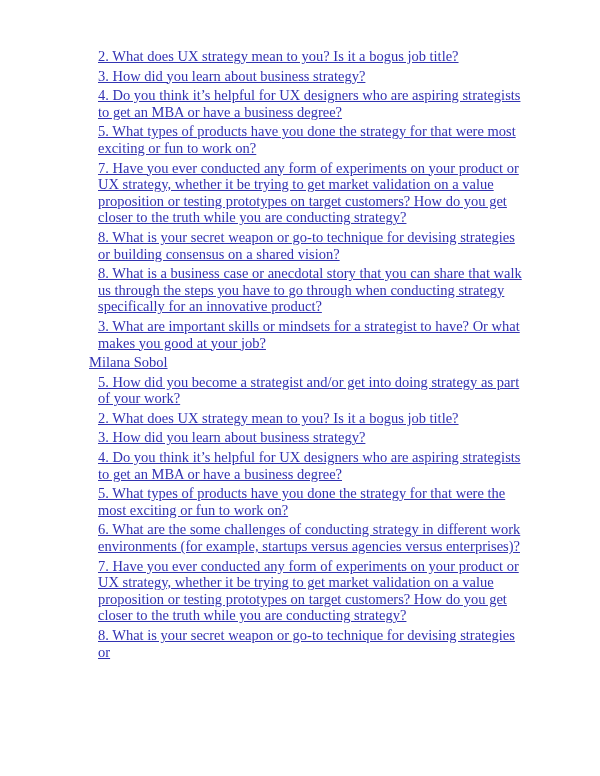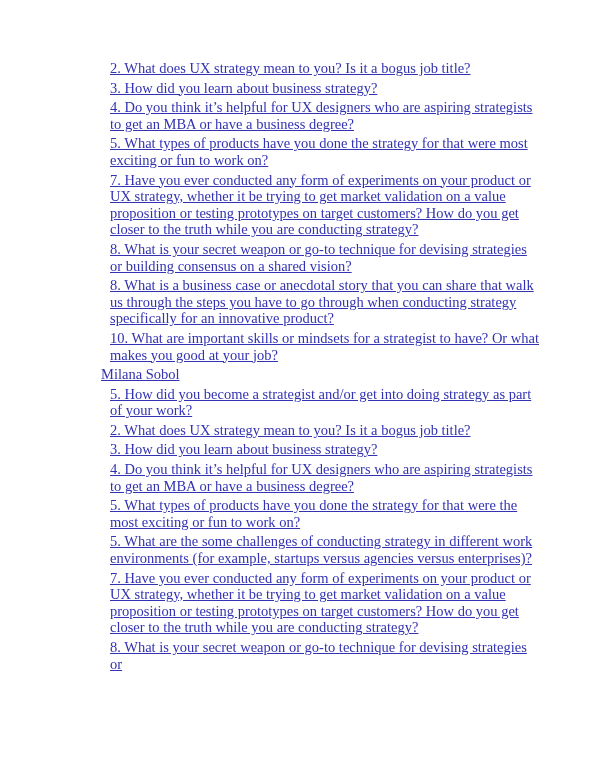--- a/index.html
+++ b/index.html
@@ -9,21 +9,21 @@
   }
   body {
     width: 600px;
     height: 776px;
     overflow: hidden;
     font-family: "Liberation Serif", serif;
   }
   #toc-root {
     padding-top: 44px;
     padding-left: 85px;
-    margin: 16px;
+    margin: 4px;
   }
   .toc-heading,
   .toc-question {
     display: block;
     color: var(--link-color, #3232b2);
     text-decoration: underline;
     font-size: 14.5px;
     line-height: 16.6px;
     margin: 0 0 3px 0;
     cursor: pointer;
@@ -38,24 +38,24 @@
 
 <main>
   <nav id="toc-root">
       <a class="toc-question">2. What does UX strategy mean to you? Is it a bogus job title?</a>
       <a class="toc-question">3. How did you learn about business strategy?</a>
       <a class="toc-question">4. Do you think it’s helpful for UX designers who are aspiring strategists to get an MBA or have a business degree?</a>
       <a class="toc-question">5. What types of products have you done the strategy for that were most exciting or fun to work on?</a>
       <a class="toc-question">7. Have you ever conducted any form of experiments on your product or UX strategy, whether it be trying to get market validation on a value proposition or testing prototypes on target customers? How do you get closer to the truth while you are conducting strategy?</a>
       <a class="toc-question">8. What is your secret weapon or go-to technique for devising strategies or building consensus on a shared vision?</a>
       <a class="toc-question">8. What is a business case or anecdotal story that you can share that walk us through the steps you have to go through when conducting strategy specifically for an innovative product?</a>
-      <a class="toc-question">10. What are important skills or mindsets for a strategist to have? Or what makes you good at your job?</a>
+      <a class="toc-question">3. What are important skills or mindsets for a strategist to have? Or what makes you good at your job?</a>
       <a class="toc-heading">Milana Sobol</a>
       <a class="toc-question">5. How did you become a strategist and/or get into doing strategy as part of your work?</a>
       <a class="toc-question">2. What does UX strategy mean to you? Is it a bogus job title?</a>
       <a class="toc-question">3. How did you learn about business strategy?</a>
       <a class="toc-question">4. Do you think it’s helpful for UX designers who are aspiring strategists to get an MBA or have a business degree?</a>
       <a class="toc-question">5. What types of products have you done the strategy for that were the most exciting or fun to work on?</a>
-      <a class="toc-question">5. What are the some challenges of conducting strategy in different work environments (for example, startups versus agencies versus enterprises)?</a>
+      <a class="toc-question">6. What are the some challenges of conducting strategy in different work environments (for example, startups versus agencies versus enterprises)?</a>
       <a class="toc-question">7. Have you ever conducted any form of experiments on your product or UX strategy, whether it be trying to get market validation on a value proposition or testing prototypes on target customers? How do you get closer to the truth while you are conducting strategy?</a>
       <a class="toc-question">8. What is your secret weapon or go-to technique for devising strategies or</a>
     </nav>
 </main>
 
 </body></html>

